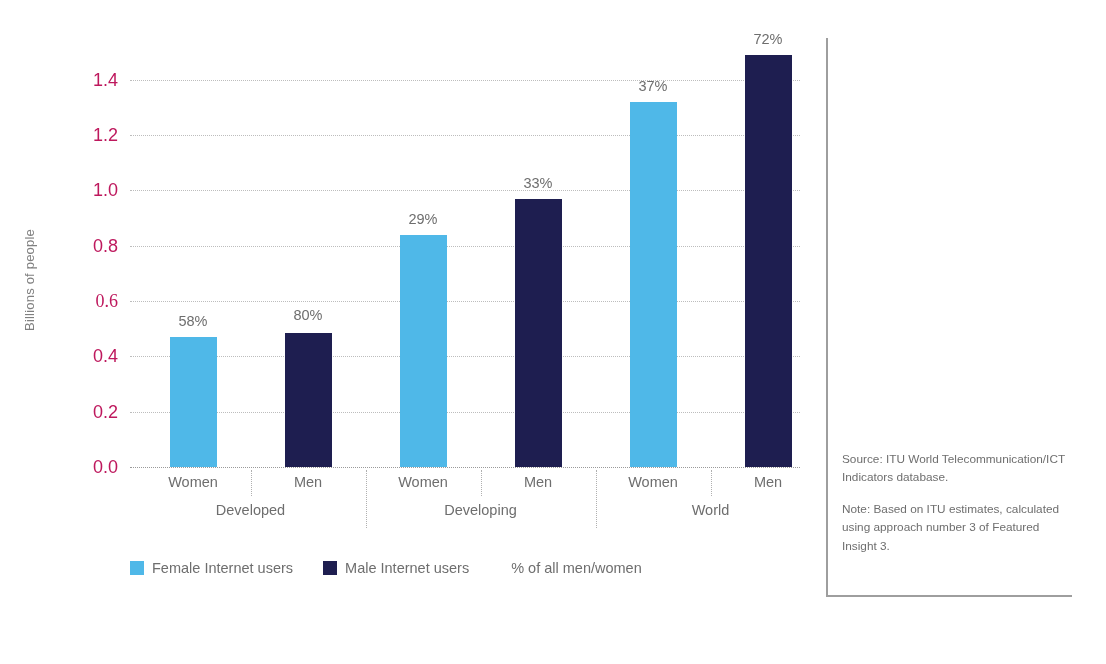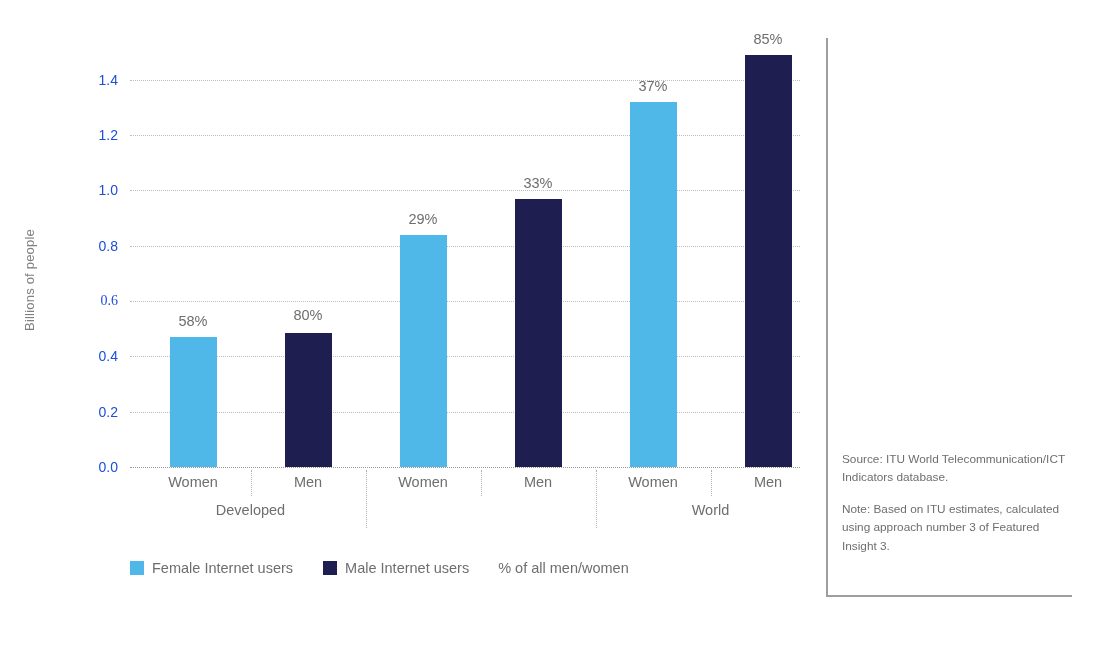--- a/index.html
+++ b/index.html
@@ -47,21 +47,21 @@
     position:absolute;left:0;width:670px;height:0;
     border-top:1px dotted #bdbdbd;
   }
   .gridline.baseline{border-top:1px dotted #9a9a9a;}
 
   #ytick-labels{
     position:absolute;left:0;top:38px;width:118px;height:429px;
   }
   #ytick-labels .ytick{
     position:absolute;right:0;width:118px;text-align:right;
-    color:#1d4ed8;font-size:14px;
+    color:#be185d;font-size:18px;
     transform:translateY(-50%);
   }
 
   
   .bar{
     position:absolute;bottom:0;width:47px;
   }
   .bar-female{background:#4FB8E8;}
   .bar-male{background:#1E1E50;}
 
@@ -160,45 +160,46 @@
       <div class="bar-label" style="left: 63px; top: 274.916px;">58%</div>
       <div class="bar bar-male" style="left: 154.5px; height: 134.235px; background: rgb(30, 30, 80);"></div>
       <div class="bar-label" style="left: 178px; top: 269px;">80%</div>
       <div class="bar bar-female" style="left: 269.5px; height: 232.49px; background: rgb(79, 184, 232);"></div>
       <div class="bar-label" style="left: 293px; top: 172.51px;">29%</div>
       <div class="bar bar-male" style="left: 384.5px; height: 268.471px; background: rgb(30, 30, 80);"></div>
       <div class="bar-label" style="left: 408px; top: 136.529px;">33%</div>
       <div class="bar bar-female" style="left: 499.5px; height: 365.342px; background: rgb(79, 184, 232);"></div>
       <div class="bar-label" style="left: 523px; top: 39.6581px;">37%</div>
       <div class="bar bar-male" style="left: 614.5px; height: 412.394px; background: rgb(30, 30, 80);"></div>
-      <div class="bar-label" style="left: 638px; top: -7.39355px;">85%</div>
+      <div class="bar-label" style="left: 638px; top: -7.39355px;">72%</div>
     </div>
 
   <div id="x-labels">
       <div class="xl-sub" style="left: 63px;">Women</div>
       <div class="xl-sub" style="left: 178px;">Men</div>
       <div class="xl-sub" style="left: 293px;">Women</div>
       <div class="xl-sub" style="left: 408px;">Men</div>
       <div class="xl-sub" style="left: 523px;">Women</div>
       <div class="xl-sub" style="left: 638px;">Men</div>
       <div class="xl-group" style="left: 120.5px;">Developed</div>
+      <div class="xl-group" style="left: 350.5px;">Developing</div>
       <div class="xl-group" style="left: 580.5px;">World</div>
       <div class="sep-short" style="left: 120.5px;"></div>
       <div class="sep-short" style="left: 350.5px;"></div>
       <div class="sep-short" style="left: 580.5px;"></div>
       <div class="sep-long" style="left: 235.5px;"></div>
       <div class="sep-long" style="left: 465.5px;"></div>
     </div>
 
   <div id="legend">
       <div class="legend-item" style="margin-right: 30px;">
         <span class="legend-swatch" style="background: rgb(79, 184, 232);"></span>
         <span class="legend-text">Female Internet users</span>
       </div>
-      <div class="legend-item" style="margin-right: 25px;">
+      <div class="legend-item" style="margin-right: 38px;">
         <span class="legend-swatch" style="background: rgb(30, 30, 80);"></span>
         <span class="legend-text">Male Internet users</span>
       </div>
       <span class="legend-text" style="margin-left: 4px;">% of all men/women</span>
     </div>
 </div>
 
 <div id="notes-panel">
   <div id="notes-inner">
     <div class="note-block">Source: ITU World Telecommunication/ICT Indicators database.</div>

